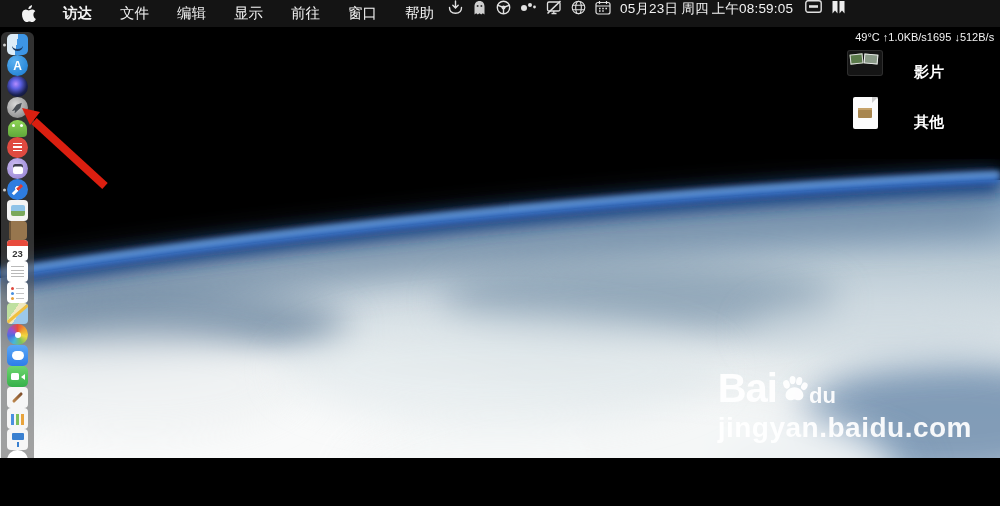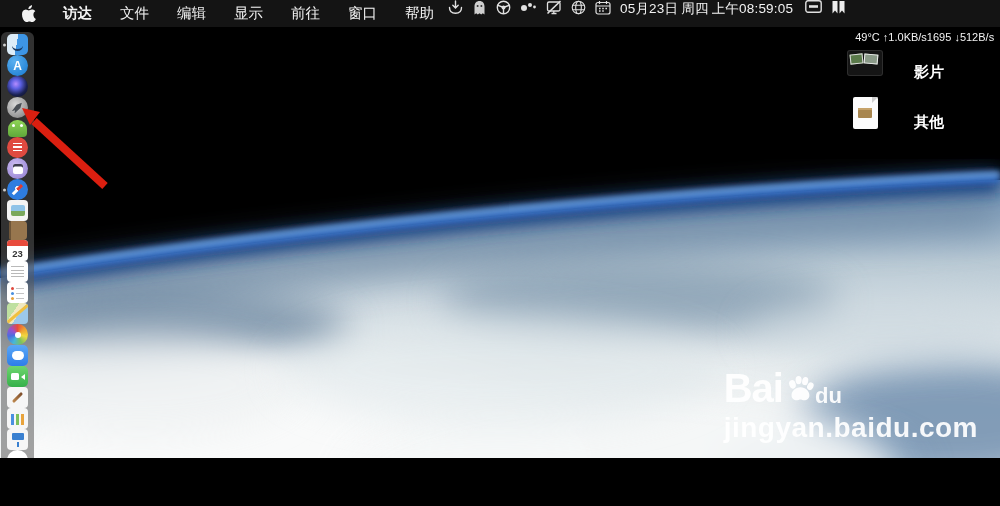--- a/index.html
+++ b/index.html
@@ -123,21 +123,21 @@
       box-shadow:inset 0 -4px 0 #e2e2e2, 0 1px 2px rgba(0,0,0,.5); }
   .ic-dev .dot{ left:24px; top:24px; width:5px; height:4px; background:#6cc24a; border-radius:1px; }
   .ic-other .page{ left:7px; top:3px; width:25px; height:32px; background:#fcfcfc; border-radius:2px;
       box-shadow:0 1px 2px rgba(0,0,0,.5); }
   .ic-other .fold{ left:26px; top:3px; width:0; height:0;
       border:3px solid transparent; border-left:3px solid #cfcfcf; border-top:3px solid #cfcfcf; }
   .ic-other .box{ left:12px; top:14px; width:14px; height:10px; background:#a8864f; border-radius:1px;
       box-shadow:inset 0 2px 0 #c7a36a; }
 
   
-  .wm{ position:absolute; right:22px; bottom:16px; color:rgba(255,255,255,0.93);
+  .wm{ position:absolute; right:28px; bottom:16px; color:rgba(255,255,255,0.93);
        z-index:10; line-height:1; }
   .wm-top{ display:flex; align-items:flex-end; font-weight:bold; }
   .wm-bai{ font-size:40px; letter-spacing:-1px; }
   .wm-paw{ margin:0 1px -2px 1px; }
   .wm-du{ font-size:22px; margin:0 2px 1px -2px; }
   .wm-cn{ font-size:37px; margin-left:3px; }
   .wm-url{ font-size:28px; font-weight:bold; margin-top:6px; letter-spacing:0.5px; }
 </style>
 </head>
 <body>

